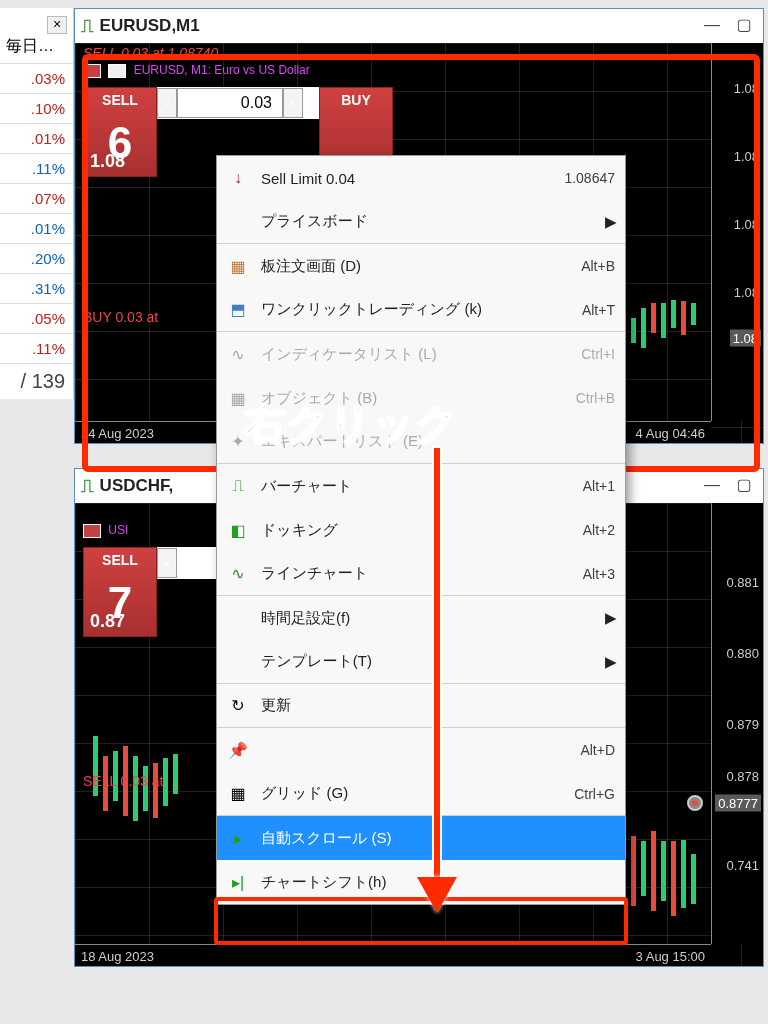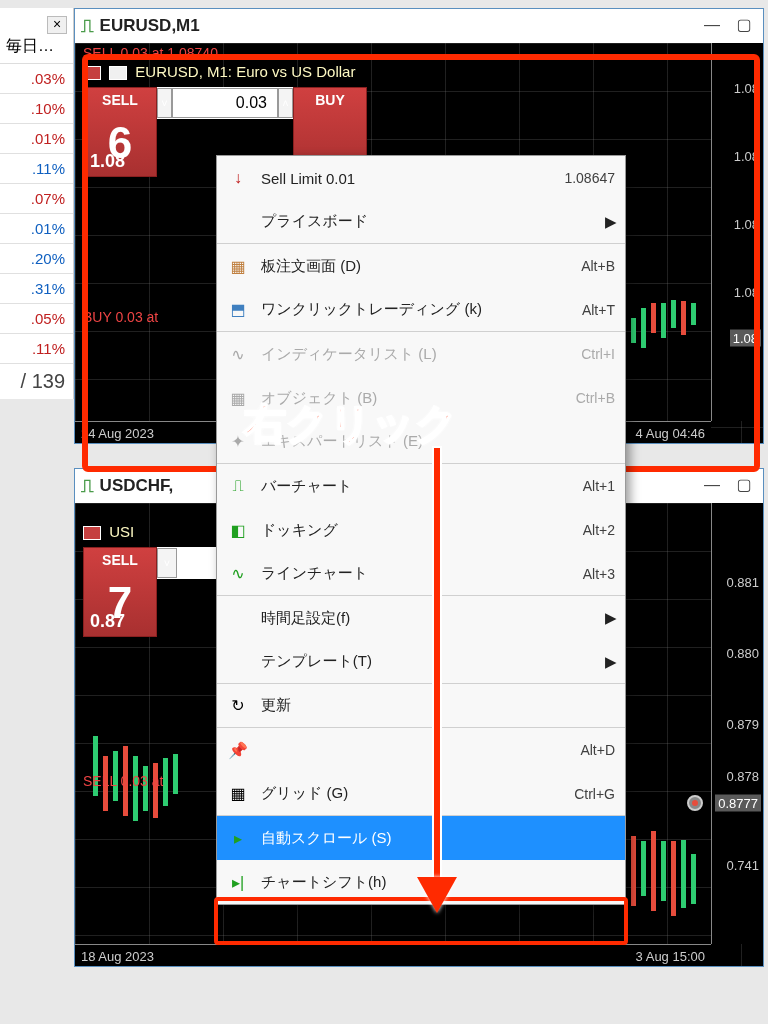--- a/index.html
+++ b/index.html
@@ -104,22 +104,22 @@
     position: absolute;
     inset: 0;
     background-image:
       repeating-linear-gradient(to bottom, rgba(128,128,128,0.25) 0, rgba(128,128,128,0.25) 1px, transparent 1px, transparent 48px),
       repeating-linear-gradient(to right, rgba(128,128,128,0.25) 0, rgba(128,128,128,0.25) 1px, transparent 1px, transparent 74px);
   }
 
   .chart-label {
     position: absolute;
     top: 6px; left: 8px;
-    font-size: 15px;
-    color: #fef9c3;
+    font-size: 12px;
+    color: #d946ef;
     z-index: 2;
   }
   .chart-label .box-icon {
     display: inline-block;
     width: 18px; height: 14px;
     background: #c54040;
     border: 1px solid #fff;
     vertical-align: middle;
     margin-right: 4px;
   }
@@ -154,21 +154,21 @@
     line-height: 46px;
     padding-top: 12px;
   }
   .trade-btn .sub {
     position: absolute;
     bottom: 4px; left: 6px;
     font-size: 18px;
     font-weight: bold;
   }
   .vol-box {
-    width: 136px;
+    width: 162px;
     background: #fff;
     display: flex;
     align-items: center;
     height: 32px;
   }
   .vol-box .spin {
     width: 20px; height: 30px;
     border: 1px solid #999;
     text-align: center;
     font-size: 11px;
@@ -190,21 +190,21 @@
   }
   .vol-gap { flex: 1; background: #000; }
 
   .order-line {
     position: absolute;
     left: 8px;
     font-size: 14px;
     color: #ee4444;
     z-index: 2;
   }
-  .order-sell { top: 2px; }
+  .order-sell { top: 2px; font-style: italic; }
   .order-buy { top: 266px; }
 
   .y-axis {
     position: absolute;
     right: 0; top: 0; bottom: 22px;
     width: 52px;
     border-left: 1px solid #888;
     background: #000;
   }
   .y-tick {
@@ -508,21 +508,21 @@
     </div>
   </div>
 
 </div>
 
 <div class="highlight-box" style="left:82px; top:54px; width:678px; height:418px"></div>
 
 <div class="context-menu" id="ctx">
     <div class="menu-item">
       <span class="icon" style="color: rgb(192, 32, 32);">↓</span>
-      <span class="label">Sell Limit 0.01</span>
+      <span class="label">Sell Limit 0.04</span>
       <span class="shortcut">1.08647</span>
     </div>
     <div class="menu-item sep-after">
       <span class="icon"></span>
       <span class="label">プライスボード</span>
       <span class="arrow">▶</span>
     </div>
     <div class="menu-item">
       <span class="icon" style="color: rgb(192, 128, 64);">▦</span>
       <span class="label">板注文画面 (D)</span>

